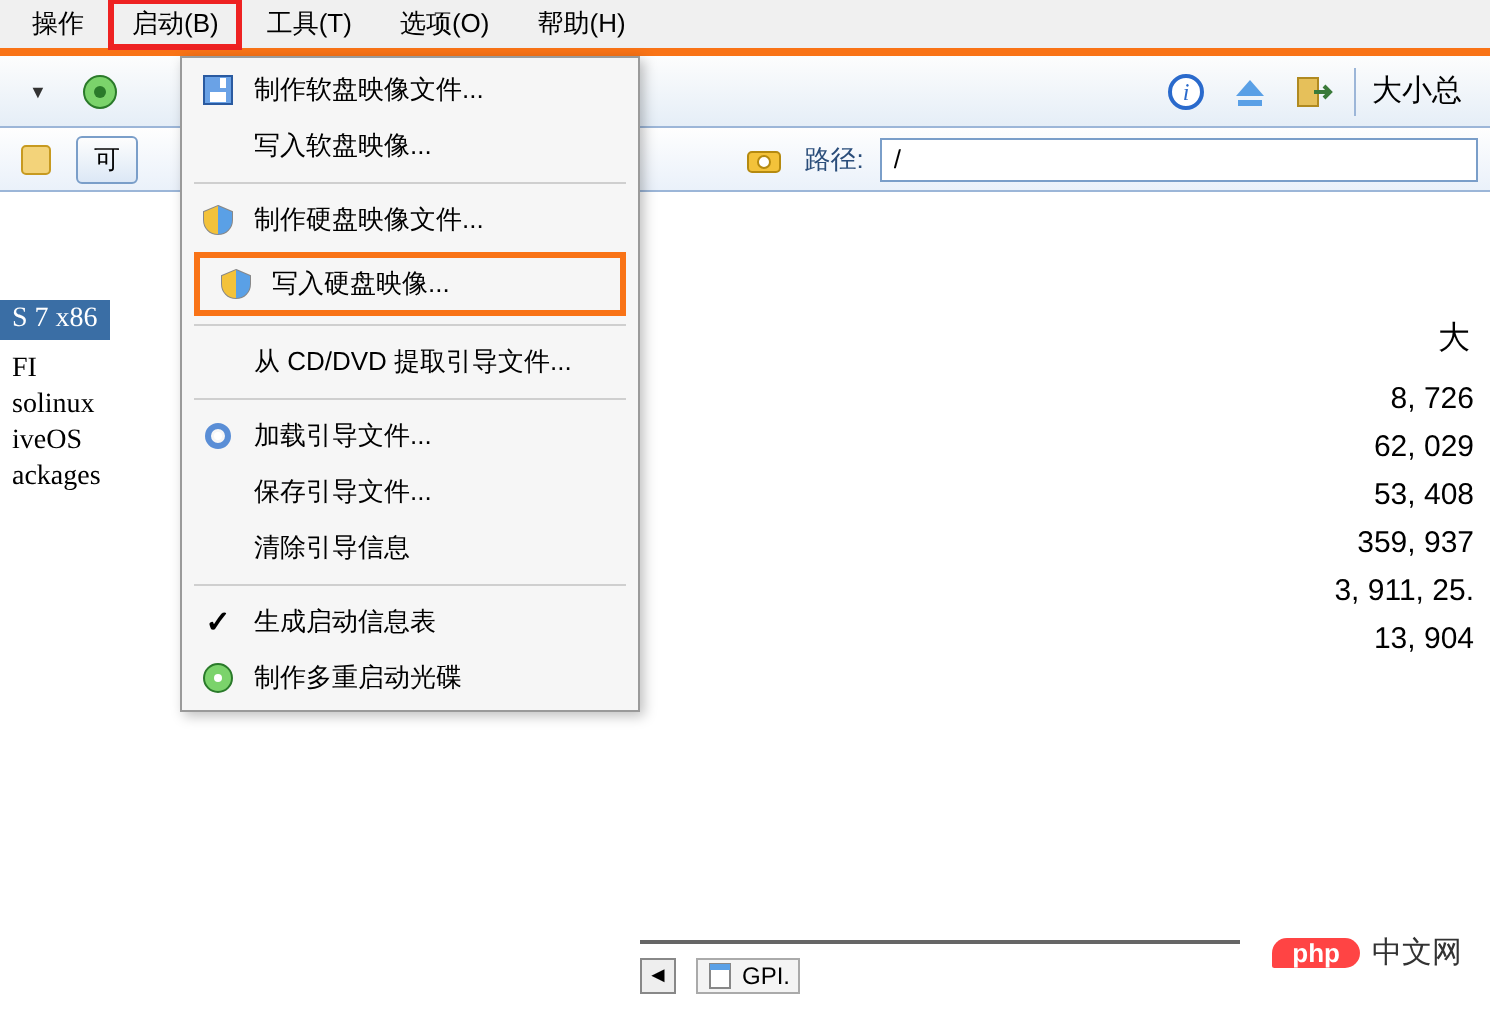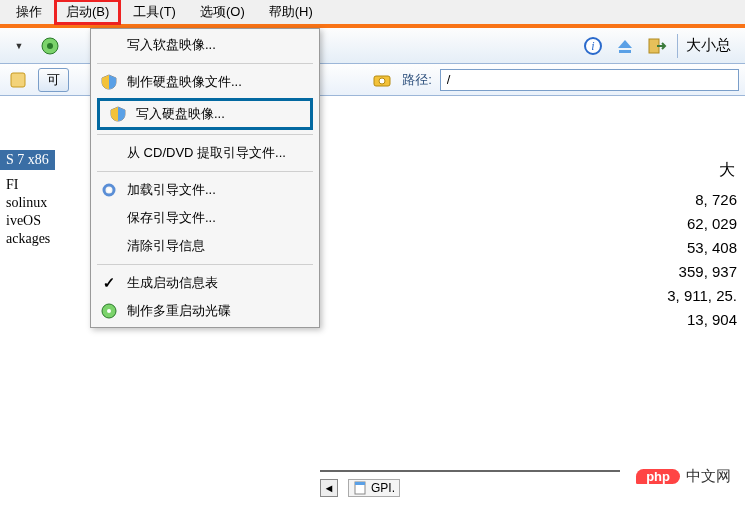--- a/index.html
+++ b/index.html
@@ -115,21 +115,21 @@
     width: 20px; height: 20px;
     display: flex; align-items: center; justify-content: center;
     font-size: 15px;
   }
   .dropdown .sep {
     height: 1px;
     background: #cfcfcf;
     margin: 4px 6px;
   }
   .red-box {
-    border: 3px solid #0369a1;
+    border: 3px solid #f97316;
     margin: 2px 6px;
     padding: 0;
   }
   .red-box .mi { height: 26px; }
   .checkmark { font-weight: bold; }
   
   .right-col {
     position: absolute;
     right: 8px; top: 158px;
     width: 100px;
@@ -250,20 +250,30 @@
 
 <div class="tab-blue">S 7 x86</div>
 <div class="left-col" style="top:176px;">
   <div>FI</div>
   <div>solinux</div>
   <div>iveOS</div>
   <div>ackages</div>
 </div>
 
 <div class="dropdown">
+  <div class="mi">
+    <span class="mi-icon">
+      <svg width="16" height="16">
+          <rect x="1" y="1" width="14" height="14" fill="#6aa2e6" stroke="#2a5aa0"></rect>
+          <rect x="4" y="9" width="8" height="5" fill="#fff"></rect>
+          <rect x="9" y="2" width="3" height="5" fill="#fff"></rect>
+        </svg>
+    </span>
+    <span>制作软盘映像文件...</span>
+  </div>
   <div class="mi">
     <span class="mi-icon"></span>
     <span>写入软盘映像...</span>
   </div>
   <div class="sep"></div>
   <div class="mi">
     <span class="mi-icon">
       <svg width="16" height="16">
           <path d="M8 1 L15 4 V8 C15 12 12 15 8 15 C4 15 1 12 1 8 V4 Z" fill="#fff" stroke="#888"></path>
           <path d="M8 1 L15 4 V8 C15 12 12 15 8 15 Z" fill="#5aa0e6"></path>

